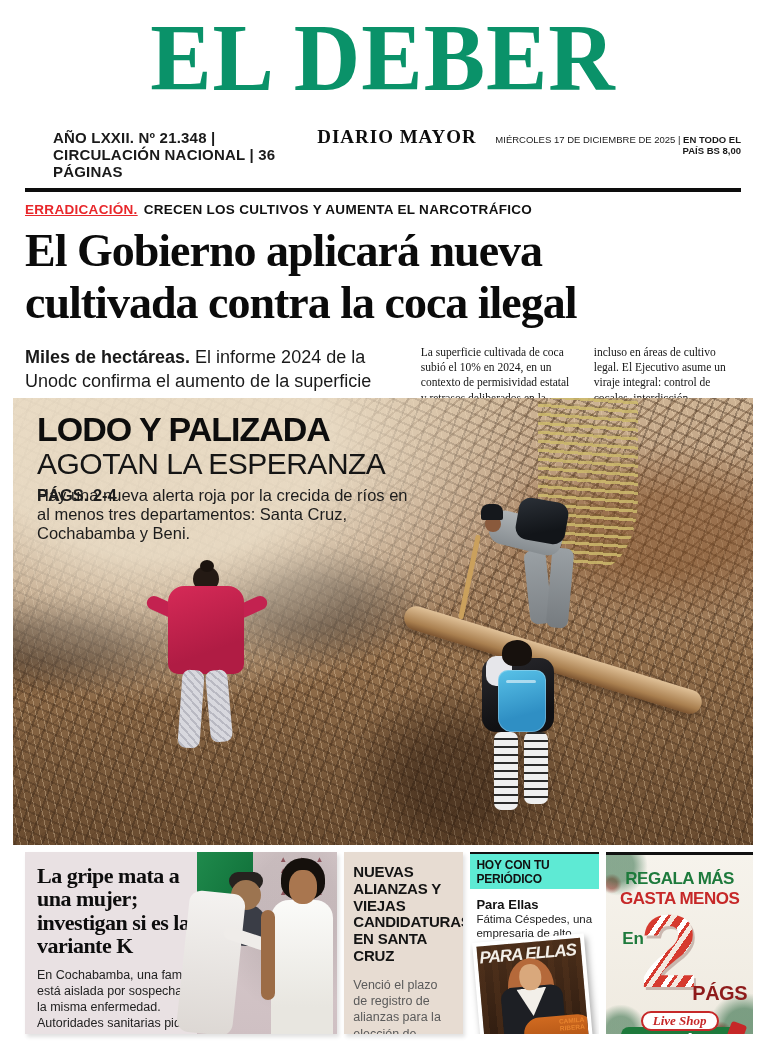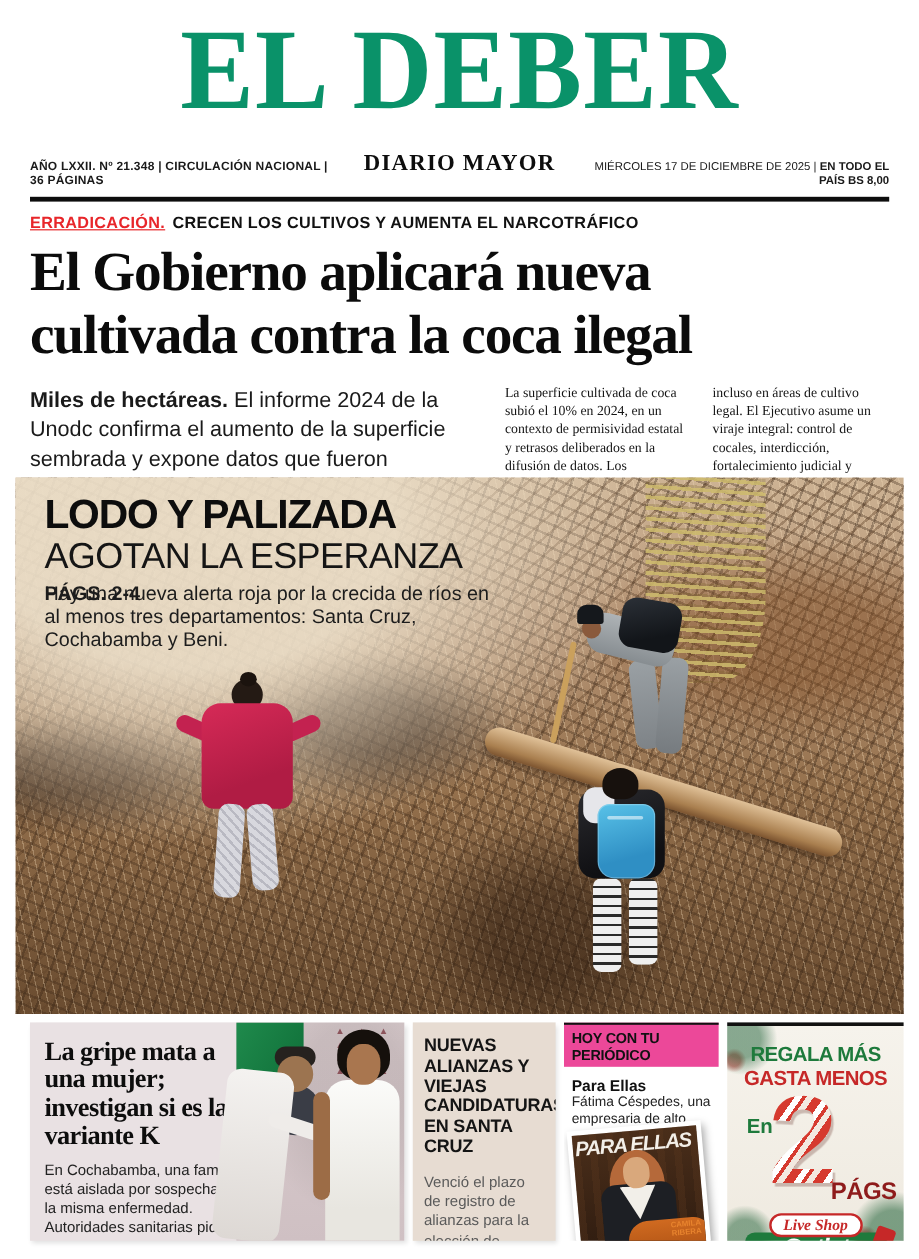--- a/index.html
+++ b/index.html
@@ -9,21 +9,21 @@
   
   .masthead { text-align:center; padding-top:6px; height:112px; }
   .masthead h1 {
     font-family:"Liberation Serif",serif; font-weight:700;
     font-size:92px; line-height:100px; letter-spacing:1px;
     color:#0a9269; transform:scaleY(1.04); transform-origin:top center;
   }
 
   
   .infobar { margin:14px 25px 0 25px; display:flex; align-items:baseline; justify-content:space-between; border-bottom:4px solid #0d0d0d; padding-bottom:8px; }
-  .infobar .left  { font-size:10px; font-weight:700; letter-spacing:.2px; color:#1a1a1a; width:250px; }
+  .infobar .left  { font-size:15px; font-weight:700; letter-spacing:.2px; color:#1a1a1a; width:250px;margin-left:28px; }
   .infobar .center{ font-family:"Liberation Serif",serif; font-weight:700; font-size:19px; letter-spacing:1px; color:#0d0d0d; }
   .infobar .right { font-size:9.5px; color:#1a1a1a; width:250px; text-align:right; }
   .infobar .right b { font-weight:700; }
 
   
   .kicker { margin:10px 25px 0 25px; font-size:13.5px; font-weight:700; letter-spacing:.3px; }
   .kicker .label { color:#e8262a; margin-right:6px;text-decoration:underline; }
   .headline { margin:8px 25px 0 25px; font-family:"Liberation Serif",serif; font-weight:700; color:#0b0b0b; font-size:46px; line-height:52px; letter-spacing:-1px; white-space:nowrap; }
   .deckrow { margin:16px 25px 0 25px; display:flex; gap:18px; }
   .deck { width:390px; font-size:18px; line-height:1.35; color:#1a1a1a; }
@@ -111,21 +111,21 @@
   .fp-woman-hair { left:84px; top:6px; width:44px; height:42px; border-radius:50% 50% 40% 40%; background:#15100c; }
   .fp-woman-face { left:92px; top:18px; width:28px; height:34px; border-radius:45%; background:#a9764f; }
   .fp-woman-body { left:74px; top:48px; width:62px; height:134px; border-radius:18px 18px 0 0; background:linear-gradient(180deg,#fbfbf9,#e8e6e0 80%); }
   .fp-woman-arm { left:64px; top:58px; width:14px; height:90px; border-radius:7px; background:#9c6c46; }
 
   .pol { width:120px; background:#e7dcd2; box-shadow:2px 3px 4px rgba(0,0,0,.12); padding:12px 9px 0 9px; }
   .pol h2 { font-size:15px; font-weight:700; line-height:1.12; letter-spacing:-.2px; color:#141414; }
   .pol p { margin-top:12px; font-size:12.5px; line-height:1.3; color:#5a5a5a; }
 
   .supp { width:130px; background:#ffffff; }
-  .supp-head { background:#ec4899; border-top:2px solid #111; padding:4px 6px 3px 6px; font-size:12px; font-weight:700; letter-spacing:-.2px; color:#111; }
+  .supp-head { background:#5eead4; border-top:2px solid #111; padding:4px 6px 3px 6px; font-size:12px; font-weight:700; letter-spacing:-.2px; color:#111; }
   .supp-title { padding:8px 6px 0 6px; font-size:13px; font-weight:700; color:#111; }
   .supp-body { padding:1px 6px 0 6px; font-size:11.5px; line-height:1.2; color:#222; }
   .cover { position:absolute; left:7px; top:86px; width:112px; height:118px; background:#fff; padding:4px; transform:rotate(-5deg); box-shadow:2px 4px 7px rgba(0,0,0,.35); }
   .cover-in { position:relative; width:100%; height:100%; overflow:hidden;
     background:
       repeating-linear-gradient(90deg, rgba(90,55,30,.35) 0 6px, transparent 6px 14px),
       linear-gradient(180deg,#4a2e1a,#2c1a0f); }
   .cover-in * { position:absolute; }
   .cov-title { left:2px; top:2px; width:100%; font-size:17px; font-weight:700; letter-spacing:-1px; color:#f3efe8; font-style:italic; }
   .cov-hair { left:28px; top:16px; width:46px; height:58px; border-radius:50% 50% 45% 45%; background:#b5693a; }

